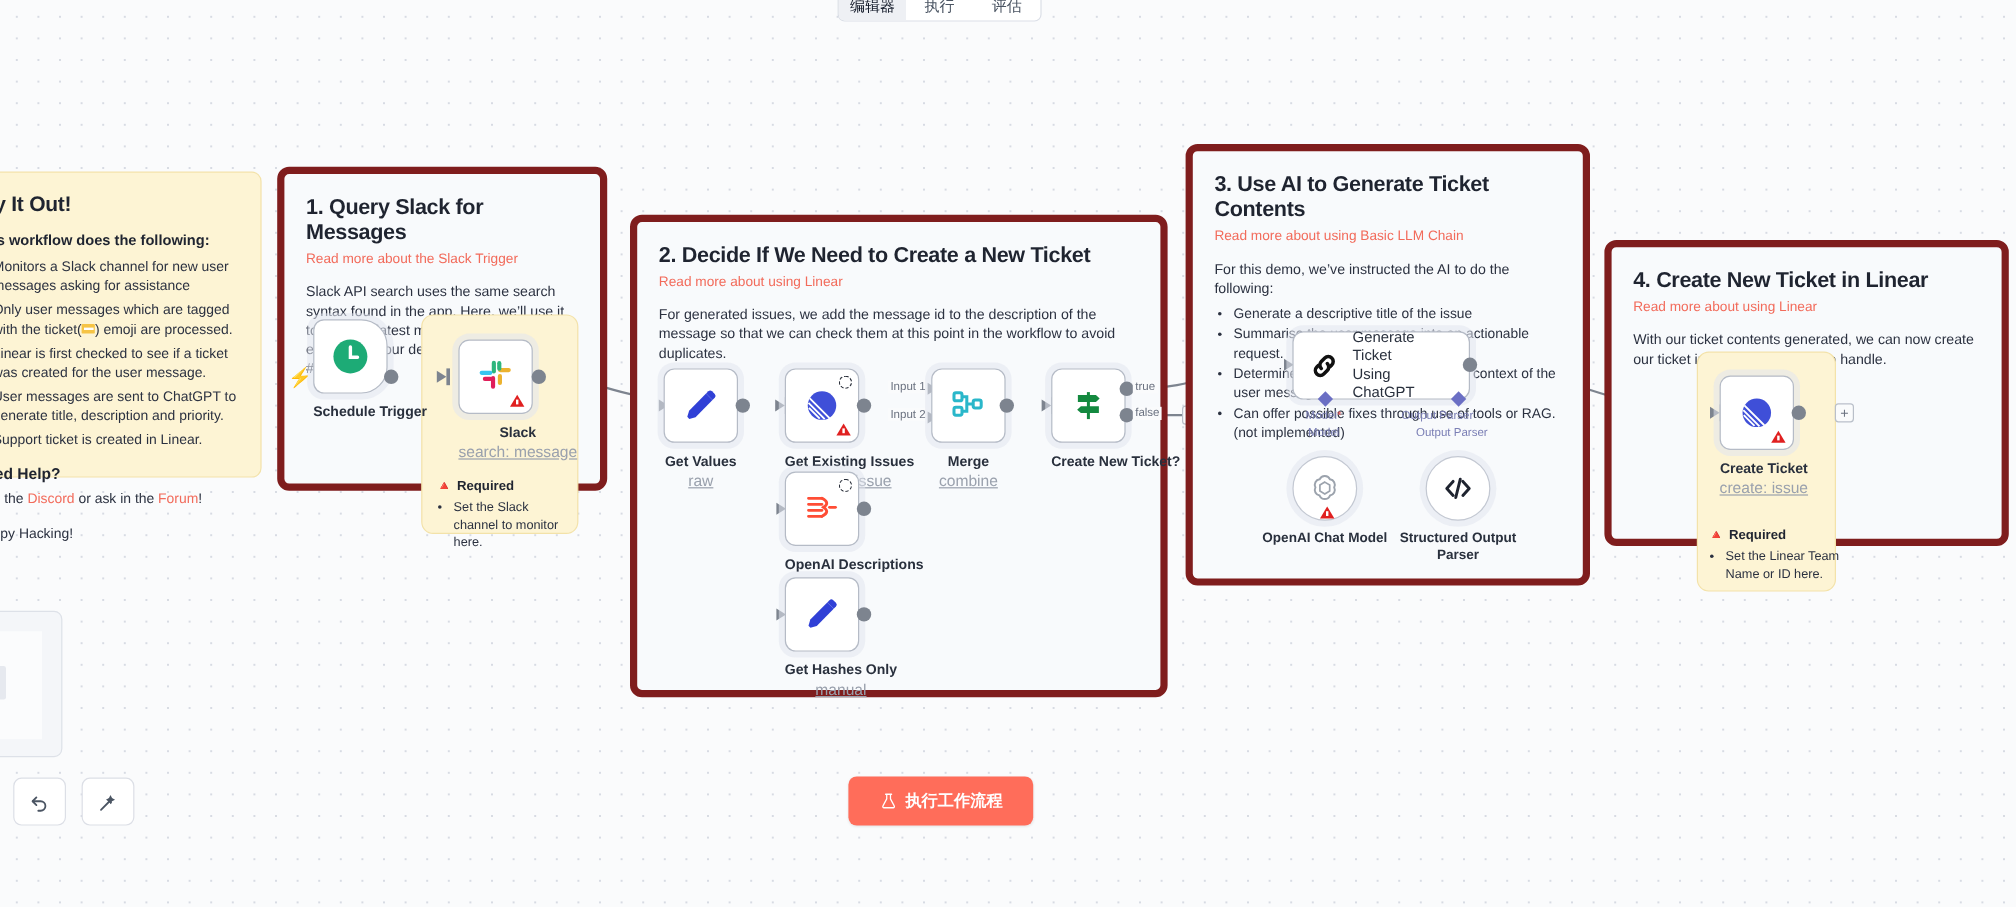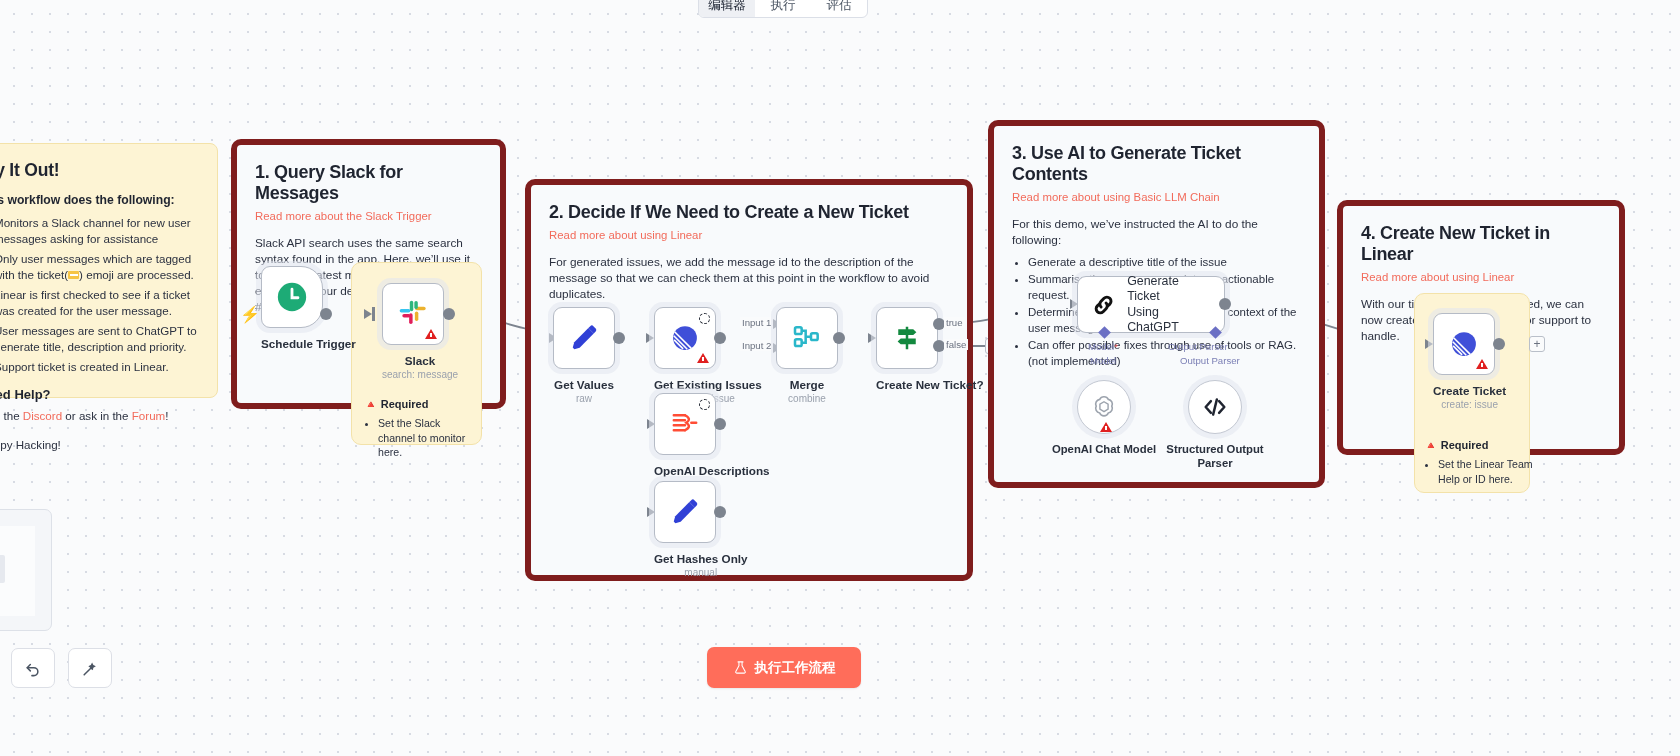--- a/index.html
+++ b/index.html
@@ -64,21 +64,21 @@
   
   .node{ position:absolute; }
   .node .shell{
     width:62px;height:62px;border-radius:9px;background:#fff;
     border:1.5px solid #b5bbc6;
     box-shadow:0 0 0 5px rgba(226,230,238,.55);
     display:flex;align-items:center;justify-content:center;position:relative;
   }
   .node.trigger .shell{ border-radius:9px 22px 22px 9px; width:62px;}
   .node .nlabel{ text-align:center; font-size:11.7px; font-weight:600; color:#29303d; margin-top:9px; white-space:nowrap;}
-  .node .nsub{ text-align:center; font-size:10px; color:#9aa1ad; margin-top:2px; white-space:nowrap;}
+  .node .nsub{ text-align:center; font-size:13px; color:#9aa1ad; margin-top:2px; white-space:nowrap;text-decoration:underline;}
   .warn{
     position:absolute; right:6px; bottom:5px; width:0;height:0;
     border-left:6px solid transparent;border-right:6px solid transparent;border-bottom:10px solid #e02020;
   }
   .warn:after{content:"";position:absolute;left:-1px;top:4px;width:2px;height:4px;background:#fff;}
   .spin{
     position:absolute; right:5px; top:5px; width:11px;height:11px;border-radius:50%;
     border:1.6px dashed #2a2f3a;
   }
   .dot-out{
@@ -391,21 +391,21 @@
     <svg width="28" height="28" viewBox="0 0 24 24">
       <path d="M8.5 7 L4 12 l4.5 5 M15.5 7 L20 12 l-4.5 5 M13.6 5.5 L10.4 18.5" stroke="#1f2430" stroke-width="2.1" fill="none" stroke-linecap="round" stroke-linejoin="round"></path>
     </svg>
   </div>
   <div class="nlabel" style="width:110px;margin-left:-28px;">
     <div>Structured Output</div>
     <div>Parser</div>
   </div>
 </div>
 
-<div class="panel" style="left:1337px; top:200px; width:288px; height:255px; padding:17px 18px;">
+<div class="panel" style="left:1337px; top:200px; width:337px; height:255px; padding:17px 18px;">
   <div class="ptitle">4. Create New Ticket in Linear</div>
   <a class="plink" href="#">Read more about using Linear</a>
   <div class="pbody">With our ticket contents generated, we can now create our ticket in Linear for support to handle.</div>
 </div>
 
 <div class="node-hl" style="left:1414px; top:293px; width:116px; height:200px;"></div>
 
 <div class="arrow-in" style="left:1425px; top:339px;"></div>
 <div class="node" style="left:1433px; top:313px;">
   <div class="shell">
@@ -420,21 +420,21 @@
 </div>
 <div class="dot-out" style="left:1493px; top:338px;"></div>
 <div class="plusbox" style="left:1529px; top:336px;">+</div>
 
 <div style="position:absolute;left:1424px;top:439px;width:110px;">
   <div style="font-size:11px;font-weight:700;color:#1f2430;">
     <span style="color:#f05b5b;">🔺</span>
     <span>Required</span>
   </div>
   <ul style="margin:5px 0 0 14px;">
-    <li style="font-size:10.6px;line-height:14.5px;color:#2b3140;">Set the Linear Team Help or ID here.</li>
+    <li style="font-size:10.6px;line-height:14.5px;color:#2b3140;">Set the Linear Team Name or ID here.</li>
   </ul>
 </div>
 
 <div class="minimap">
   <div class="mm-inner"></div>
   <div class="mm-a"></div>
 
 </div>
 <div class="ctrl" style="left:11px; top:648px;">
   <svg width="19" height="19" viewBox="0 0 24 24">

